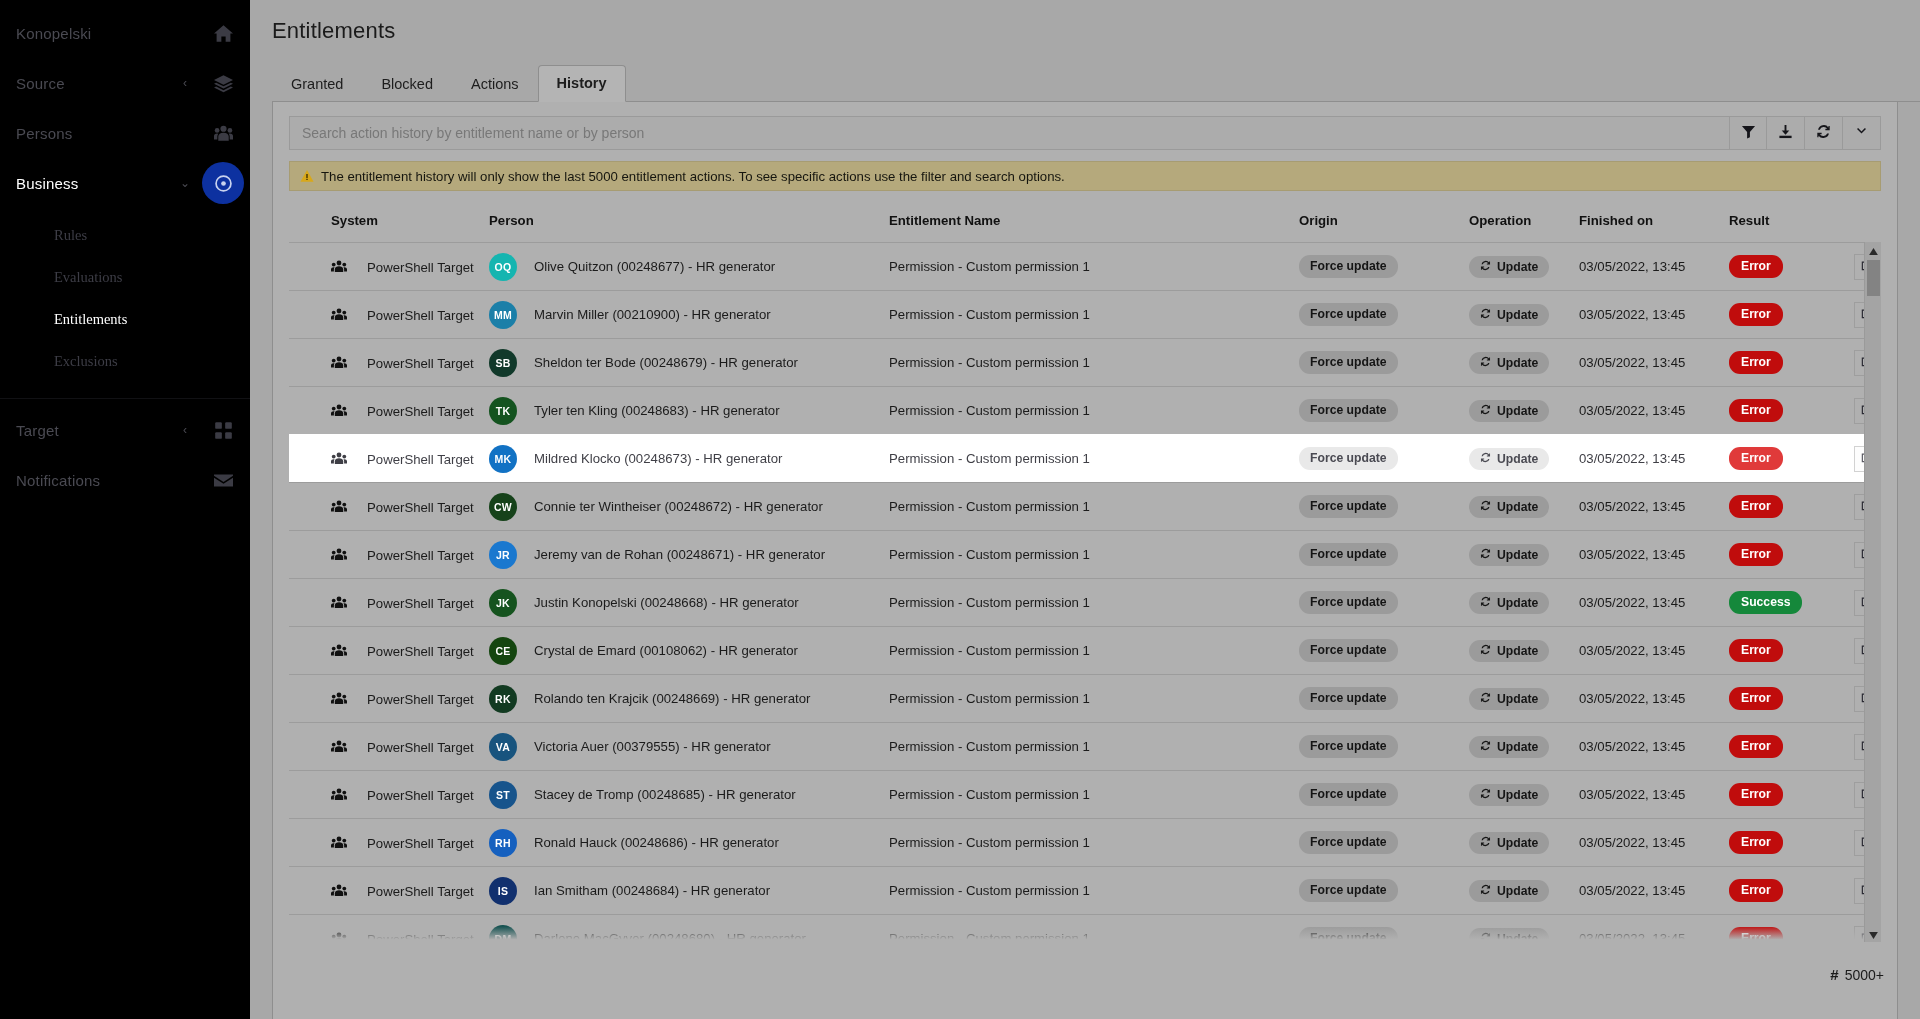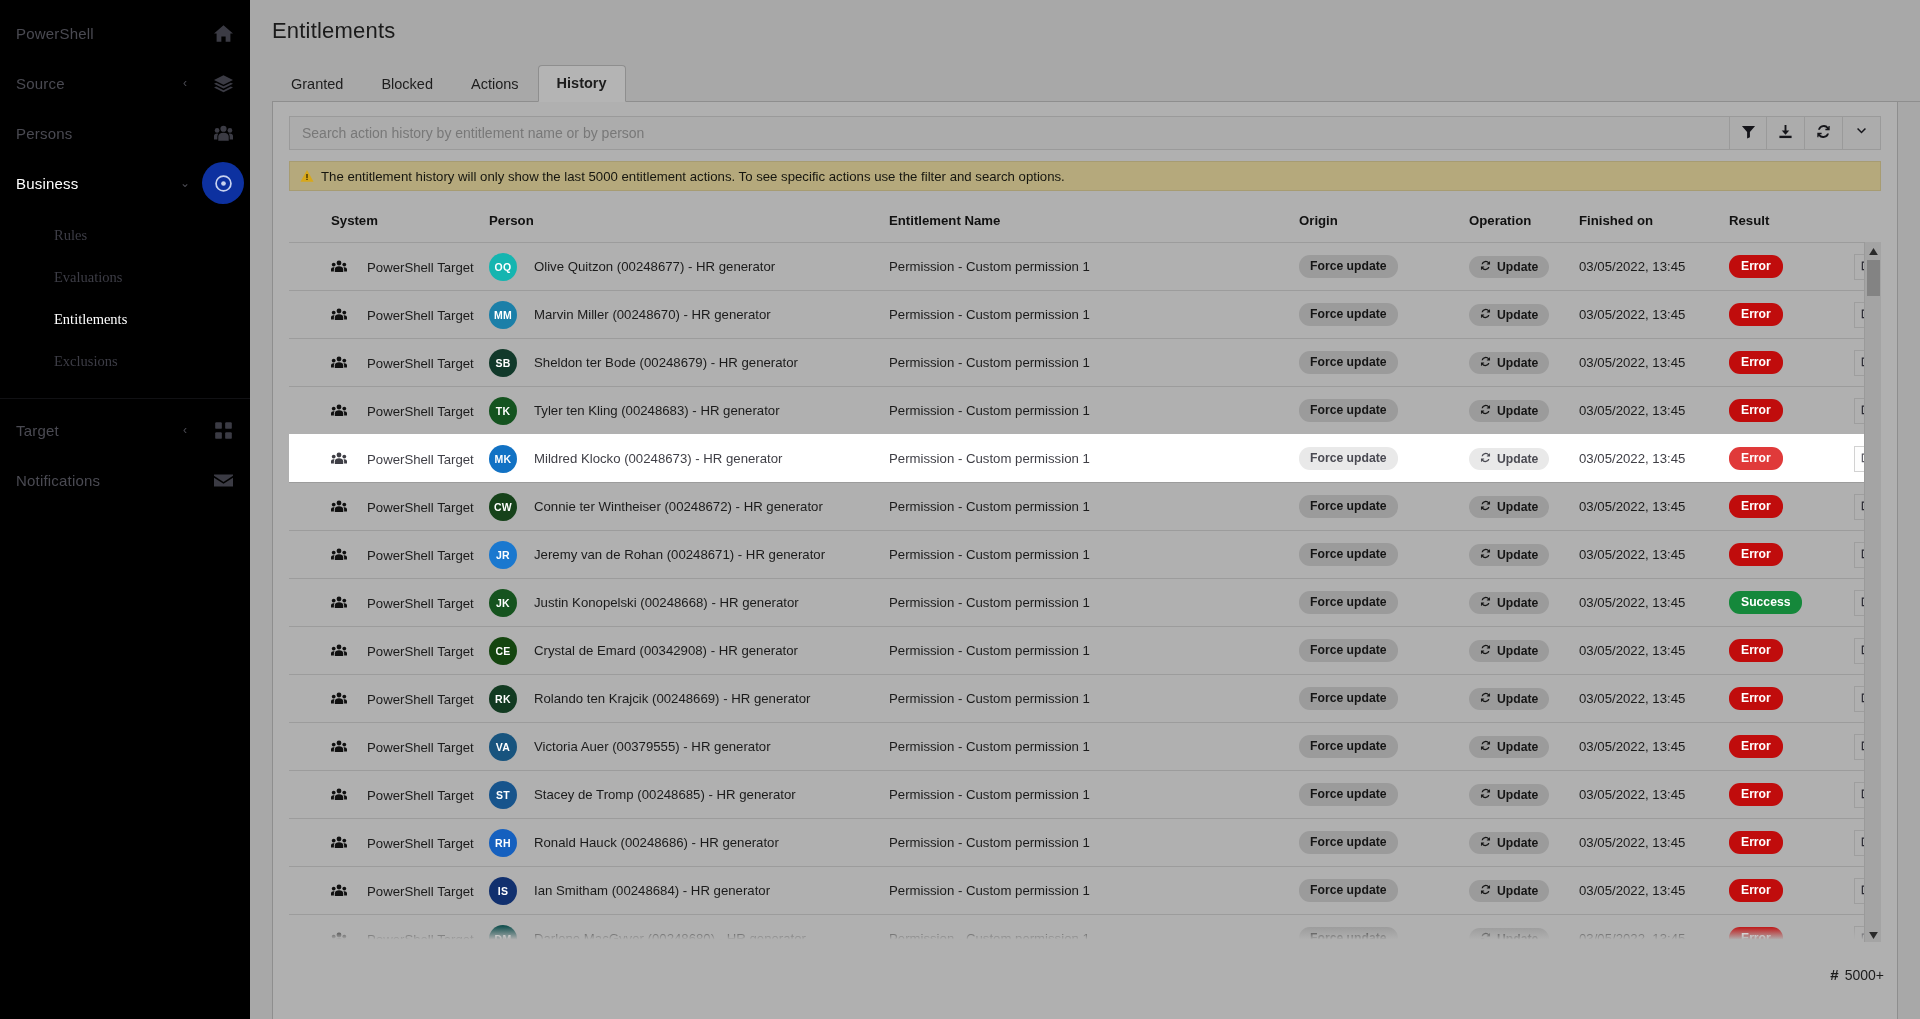--- a/index.html
+++ b/index.html
@@ -250,21 +250,21 @@
   }
 </style>
 </head>
 <body>
 
 <div id="app">
 
   <aside class="sidebar">
     <div id="sidebar-top">
         <div class="nav-item">
-          <span class="nav-label">PowerShell</span>
+          <span class="nav-label">Konopelski</span>
           <span class="nav-chevron"></span>
           <span class="nav-icon">
             <svg viewBox="0 0 16 16">
               <path d="M8 1L0 8h2.2v7h4V10.5h3.6V15h4V8H16z"></path>
             </svg>
           </span>
         </div>
         <div class="nav-item">
           <span class="nav-label">Source</span>
           <span class="nav-chevron">‹</span>
@@ -476,21 +476,21 @@
                         </svg>
                       </span>
                       <span>PowerShell Target</span>
                     </span>
                   </td>
                   <td class="col-per">
                     <span class="person-cell">
                       <span class="avatar" style="background:#1b7fa8">
                         <span>MM</span>
                       </span>
-                      <span>Marvin Miller (00248670) - HR generator</span>
+                      <span>Marvin Miller (00210900) - HR generator</span>
                     </span>
                   </td>
                   <td class="col-ent">Permission - Custom permission 1</td>
                   <td class="col-ori"><span class="pill">Force update</span></td>
                   <td class="col-ope">
                     <span class="op-cell">
                       <span class="op-pill">
                         <span><svg viewBox="0 0 16 16">
                             <path d="M13.3 3.6A6.3 6.3 0 0 0 2.2 6h1.9A4.5 4.5 0 0 1 12 5l-2 .02V6.6h4.6V2h-1.3zM2.7 12.4A6.3 6.3 0 0 0 13.8 10h-1.9A4.5 4.5 0 0 1 4 11l2-.02V9.4H1.4V14h1.3z"></path>
                           </svg></span>
@@ -812,21 +812,21 @@
                         </svg>
                       </span>
                       <span>PowerShell Target</span>
                     </span>
                   </td>
                   <td class="col-per">
                     <span class="person-cell">
                       <span class="avatar" style="background:#14450f">
                         <span>CE</span>
                       </span>
-                      <span>Crystal de Emard (00342908) - HR generator</span>
+                      <span>Crystal de Emard (00108062) - HR generator</span>
                     </span>
                   </td>
                   <td class="col-ent">Permission - Custom permission 1</td>
                   <td class="col-ori"><span class="pill">Force update</span></td>
                   <td class="col-ope">
                     <span class="op-cell">
                       <span class="op-pill">
                         <span><svg viewBox="0 0 16 16">
                             <path d="M13.3 3.6A6.3 6.3 0 0 0 2.2 6h1.9A4.5 4.5 0 0 1 12 5l-2 .02V6.6h4.6V2h-1.3zM2.7 12.4A6.3 6.3 0 0 0 13.8 10h-1.9A4.5 4.5 0 0 1 4 11l2-.02V9.4H1.4V14h1.3z"></path>
                           </svg></span>

